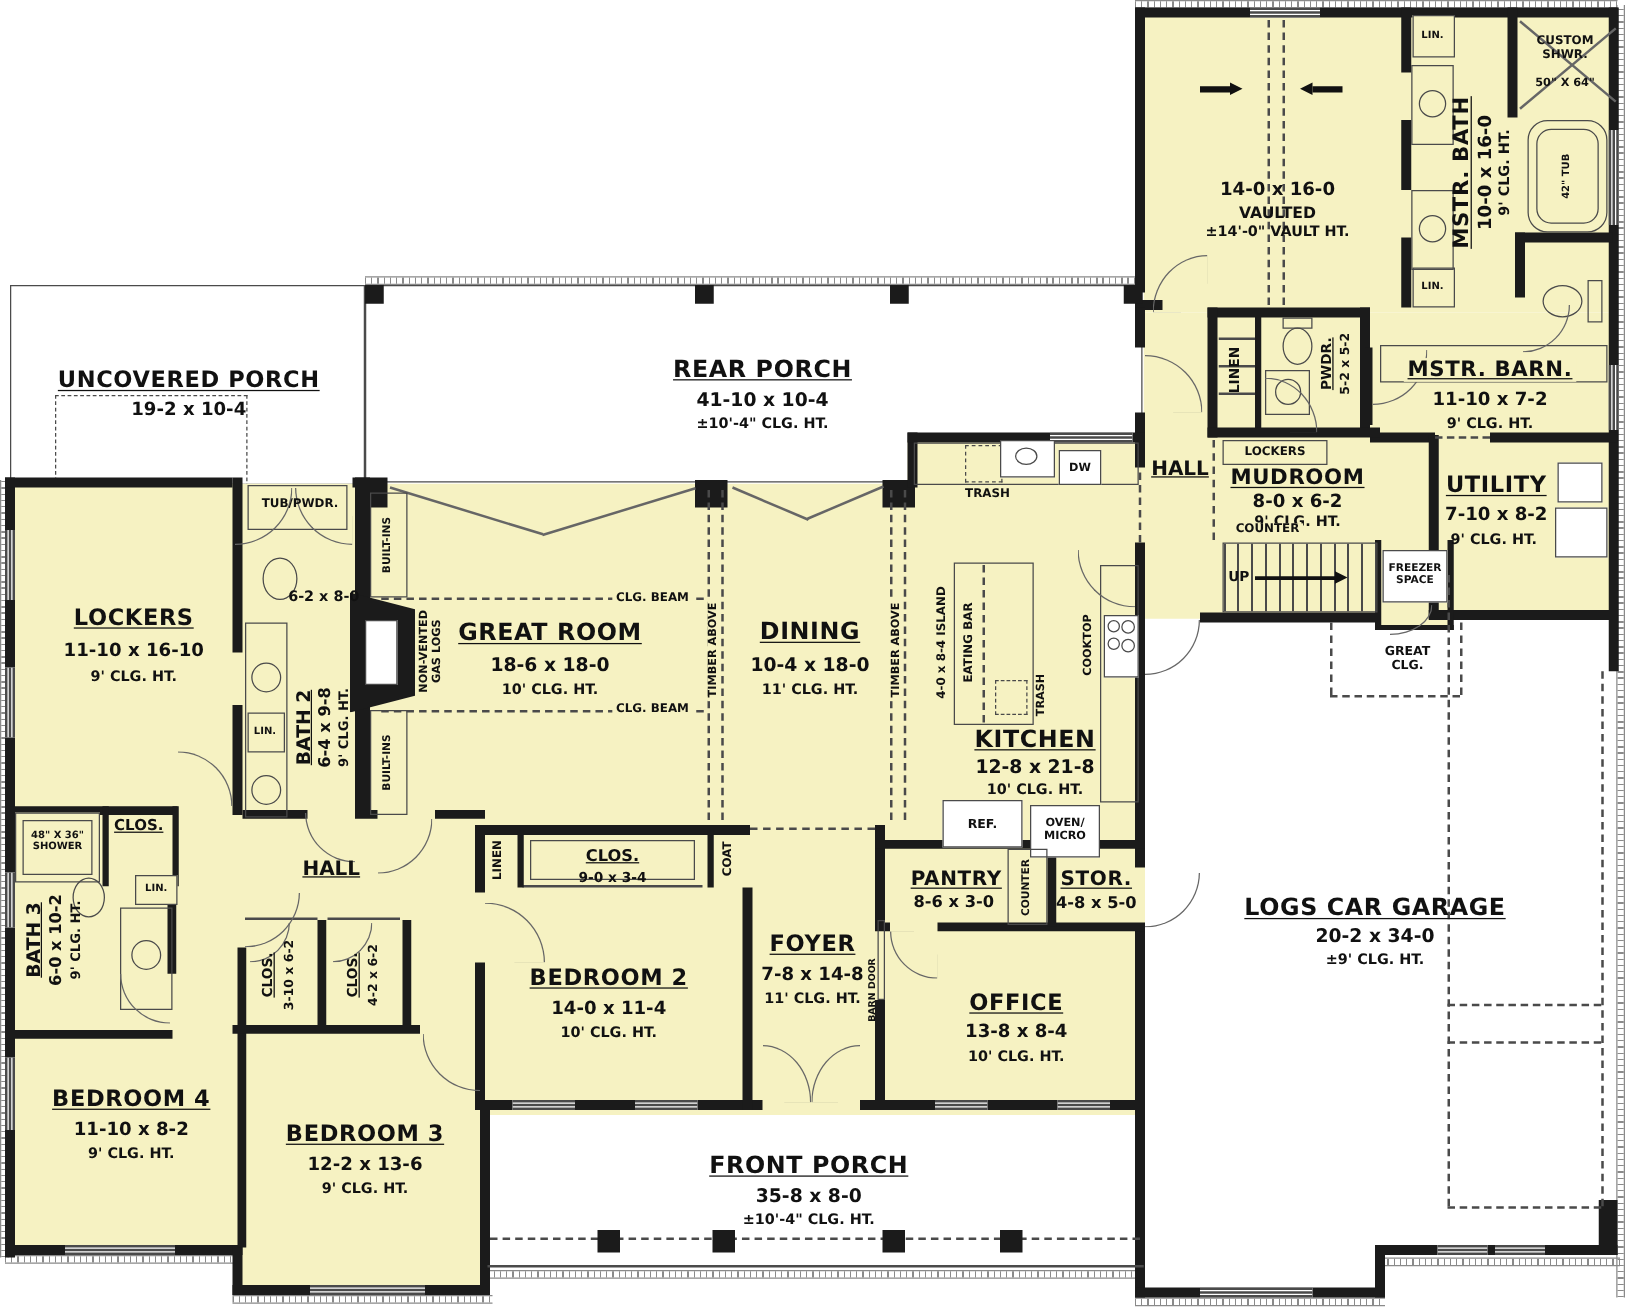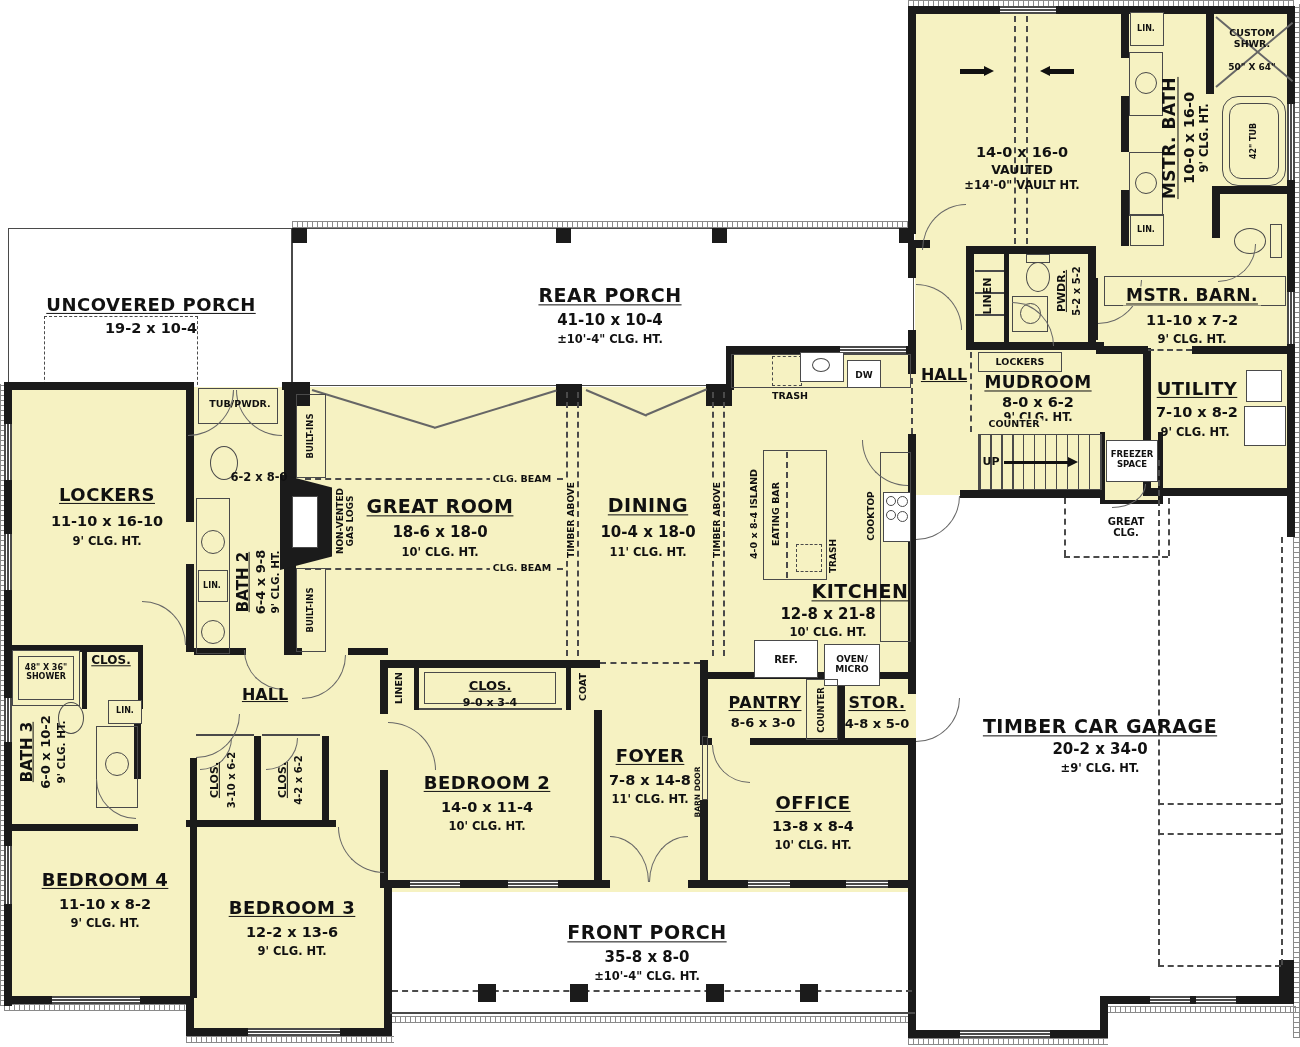--- a/index.html
+++ b/index.html
@@ -334,21 +334,21 @@
   <div class="lbl dm" style="left:1197px;top:412px;">7-10 x 8-2</div>
   <div class="lbl cl" style="left:1195px;top:432px;">9' CLG. HT.</div>
   <div class="lbl xs wrap" style="left:1132px;top:460px;width:50px;font-size:8.5px;">FREEZER SPACE</div>
   <div class="lbl sm wrap" style="left:1126px;top:527px;width:52px;font-size:10px;">GREAT CLG.</div>
 
   <div class="lbl nm" style="left:610px;top:296px;font-size:19px;">REAR PORCH</div>
   <div class="lbl dm" style="left:610px;top:320px;font-size:15px;">41-10 x 10-4</div>
   <div class="lbl cl" style="left:610px;top:339px;">±10'-4" CLG. HT.</div>
   <div class="lbl nm" style="left:151px;top:305px;font-size:18px;">UNCOVERED PORCH</div>
   <div class="lbl dm" style="left:151px;top:328px;">19-2 x 10-4</div>
-  <div class="lbl nm" style="left:1100px;top:727px;font-size:19px;">TIMBER CAR GARAGE</div>
+  <div class="lbl nm" style="left:1100px;top:727px;font-size:19px;">LOGS CAR GARAGE</div>
   <div class="lbl dm" style="left:1100px;top:749px;font-size:15px;">20-2 x 34-0</div>
   <div class="lbl cl" style="left:1100px;top:768px;">±9' CLG. HT.</div>
   <div class="lbl nm" style="left:647px;top:933px;font-size:19px;">FRONT PORCH</div>
   <div class="lbl dm" style="left:647px;top:957px;font-size:15px;">35-8 x 8-0</div>
   <div class="lbl cl" style="left:647px;top:976px;">±10'-4" CLG. HT.</div>
 
   <div class="lbl nm" style="left:107px;top:495px;">LOCKERS</div>
   <div class="lbl dm" style="left:107px;top:521px;">11-10 x 16-10</div>
   <div class="lbl cl" style="left:107px;top:541px;">9' CLG. HT.</div>
   <div class="lbl sm" style="left:240px;top:404px;">TUB/PWDR.</div>
@@ -370,21 +370,21 @@
 
   <div class="lbl nm" style="left:648px;top:506px;font-size:19px;">DINING</div>
   <div class="lbl dm" style="left:648px;top:532px;font-size:15px;">10-4 x 18-0</div>
   <div class="lbl cl" style="left:648px;top:552px;">11' CLG. HT.</div>
   <div class="lbl sm" style="left:790px;top:396px;">TRASH</div>
   <div class="lbl xs" style="left:864px;top:375px;font-size:9px;">DW</div>
   <div class="lbl xs v" style="left:754px;top:514px;font-size:9.5px;">4-0 x 8-4 ISLAND</div>
   <div class="lbl xs v" style="left:776px;top:514px;font-size:9.5px;">EATING BAR</div>
   <div class="lbl xs v" style="left:833px;top:556px;font-size:9px;">TRASH</div>
   <div class="lbl xs v" style="left:871px;top:516px;font-size:9px;">COOKTOP</div>
-  <div class="lbl nm" style="left:828px;top:592px;font-size:19px;margin-left:32px;">KITCHEN</div>
+  <div class="lbl nm" style="left:828px;top:592px;font-size:19px;">KITCHEN</div>
   <div class="lbl dm" style="left:828px;top:614px;font-size:15px;">12-8 x 21-8</div>
   <div class="lbl cl" style="left:828px;top:632px;">10' CLG. HT.</div>
   <div class="lbl sm" style="left:786px;top:660px;font-size:10px;">REF.</div>
   <div class="lbl xs wrap" style="left:852px;top:664px;width:44px;font-size:9px;">OVEN/ MICRO</div>
   <div class="lbl nm" style="left:765px;top:703px;font-size:16px;">PANTRY</div>
   <div class="lbl dm" style="left:763px;top:723px;font-size:13px;">8-6 x 3-0</div>
   <div class="lbl xs v" style="left:822px;top:710px;font-size:8.5px;">COUNTER</div>
   <div class="lbl nm" style="left:877px;top:703px;font-size:16px;">STOR.</div>
   <div class="lbl dm" style="left:877px;top:724px;font-size:13px;">4-8 x 5-0</div>
 

